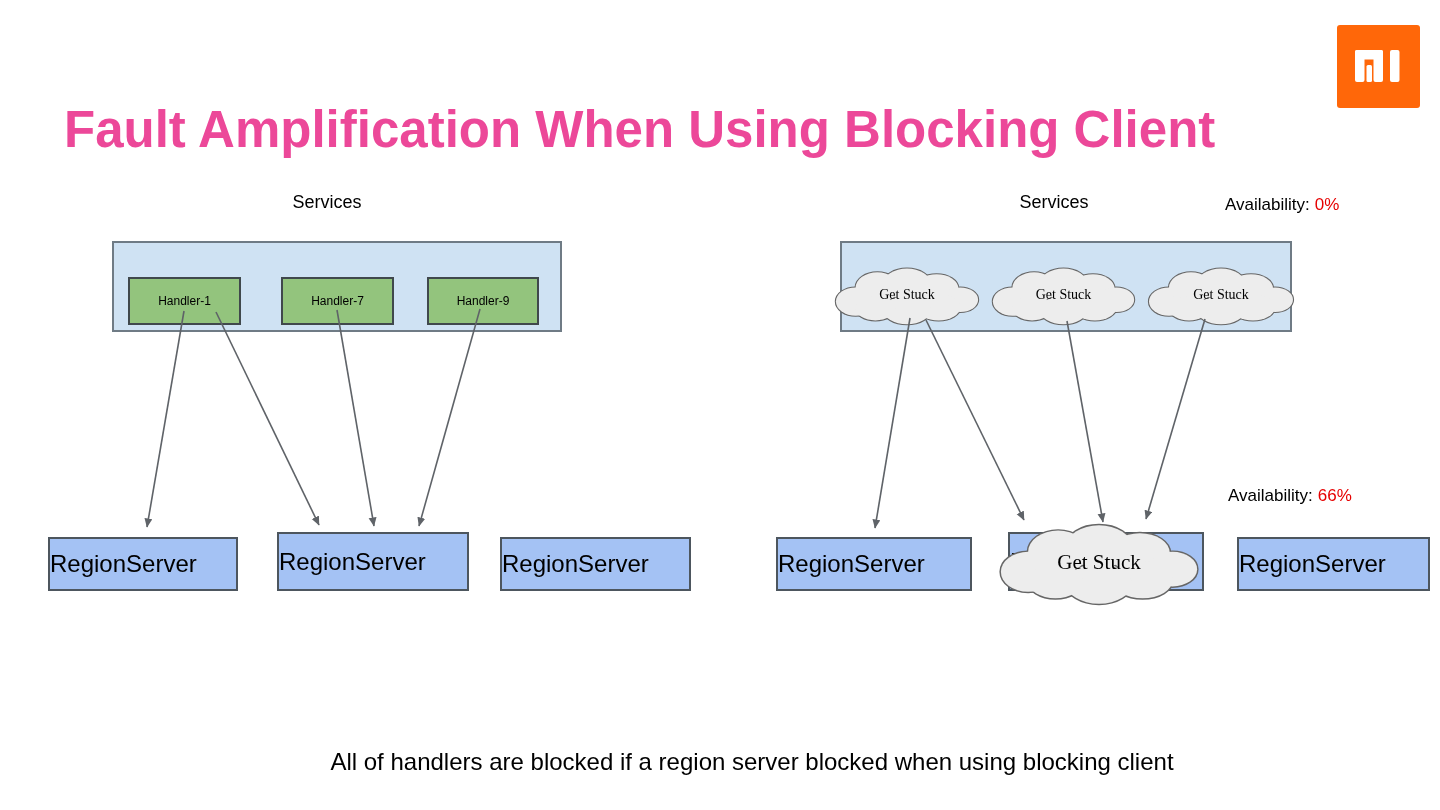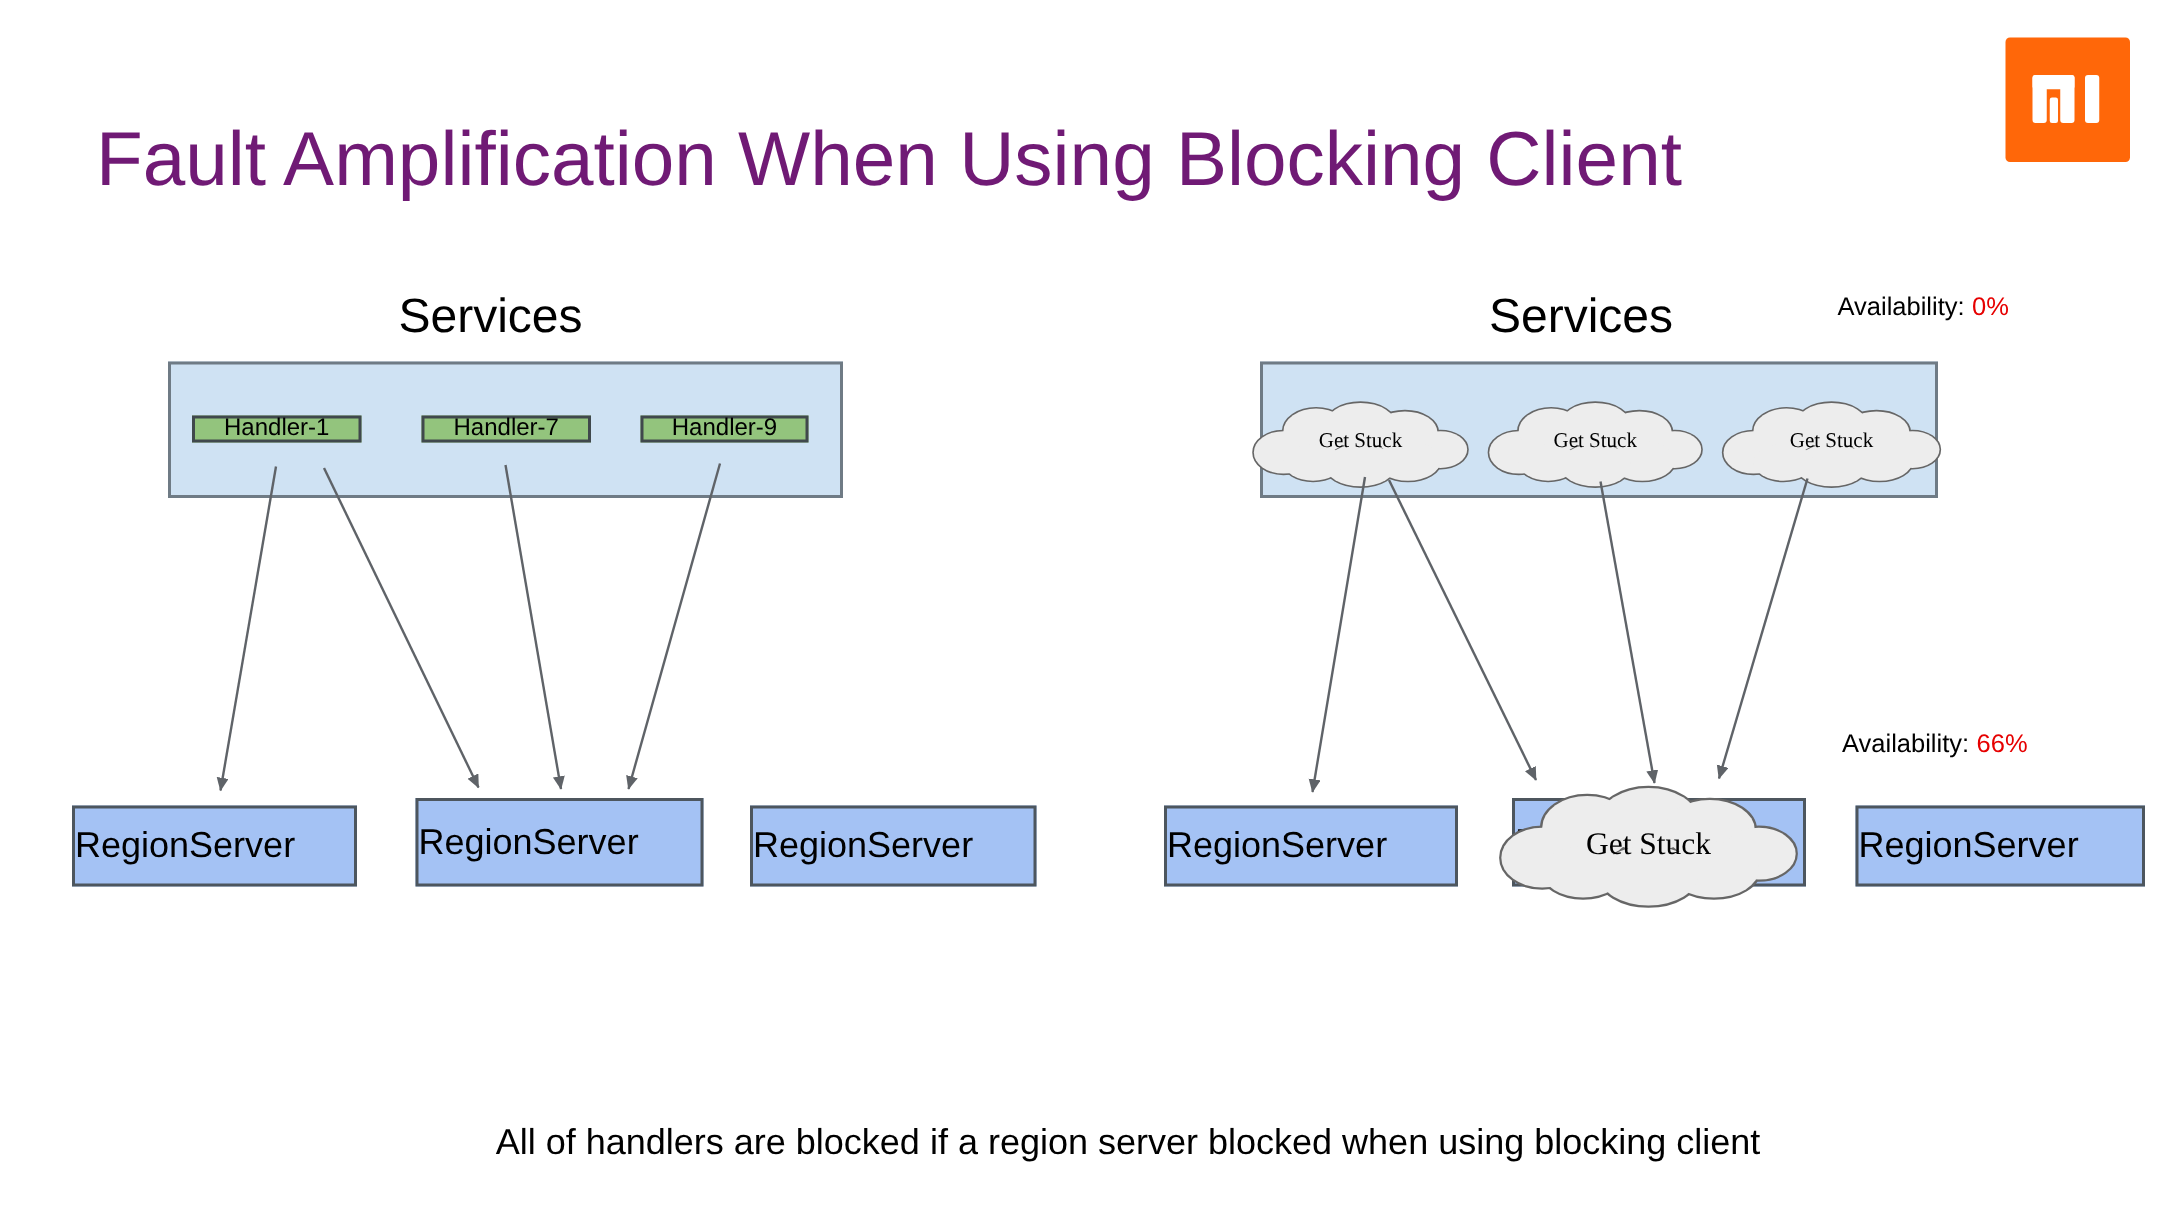--- a/index.html
+++ b/index.html
@@ -7,61 +7,61 @@
     width: 1440px; height: 810px;
     background: #ffffff;
     font-family: "Liberation Sans", sans-serif;
     color: var(--text, #000);
     position: relative;
     overflow: hidden;
   }
   .abs { position: absolute; }
 
   .slide-title {
-    left: 64px; top: 76px;
-    font-size: 51px; font-weight: 400; color: #701a75;
+    left: 64px; top: 100px;
+    font-size: 51px; font-weight: 700; color: #ec4899;
     white-space: nowrap; letter-spacing: 0px;
   }
 
   .brand-logo {
     left: 1337px; top: 25px; width: 83px; height: 83px;
     background: var(--brand-orange, #ff6709);
     border-radius: 3px;
   }
   .brand-logo svg { width: 100%; height: 100%; display: block; }
 
   .services-label {
     top: 192px; width: 200px;
-    font-size: 32px; text-align: center; white-space: nowrap;
+    font-size: 18px; text-align: center; white-space: nowrap;
   }
   .services-left  { left: 227px; }
   .services-right { left: 954px; }
 
   .availability {
     font-size: 17px; font-weight: 400; white-space: nowrap;
   }
   .availability .val { color: var(--availability-red, #e60000); margin-left: 5px; }
   .avail-top    { left: 1225px; top: 195px; }
   .avail-bottom { left: 1228px; top: 486px; }
 
   .container-box {
     background: var(--container-fill, #cfe2f3);
     border: 2px solid var(--container-border, #6f7b85);
     box-sizing: border-box;
   }
   .container-left  { left: 112px; top: 241px; width: 450px; height: 91px; }
   .container-right { left: 840px; top: 241px; width: 452px; height: 91px; }
 
   .handler-box {
-    top: 277px; width: 113px; height: 18px;
+    top: 277px; width: 113px; height: 48px;
     background: var(--handler-fill, #93c47d);
     border: 2px solid var(--handler-border, #40484c);
     box-sizing: border-box;
     display: flex; align-items: center; justify-content: center;
-    font-size: 16px; z-index: 2;
+    font-size: 12px; z-index: 2;
   }
 
   .rs-box {
     background: var(--region-server-fill, #a4c2f4);
     border: 2px solid var(--region-server-border, #4d565e);
     box-sizing: border-box;
     display: flex; align-items: center; justify-content: flex-start;
     font-size: 24px; z-index: 1;
   }
 

